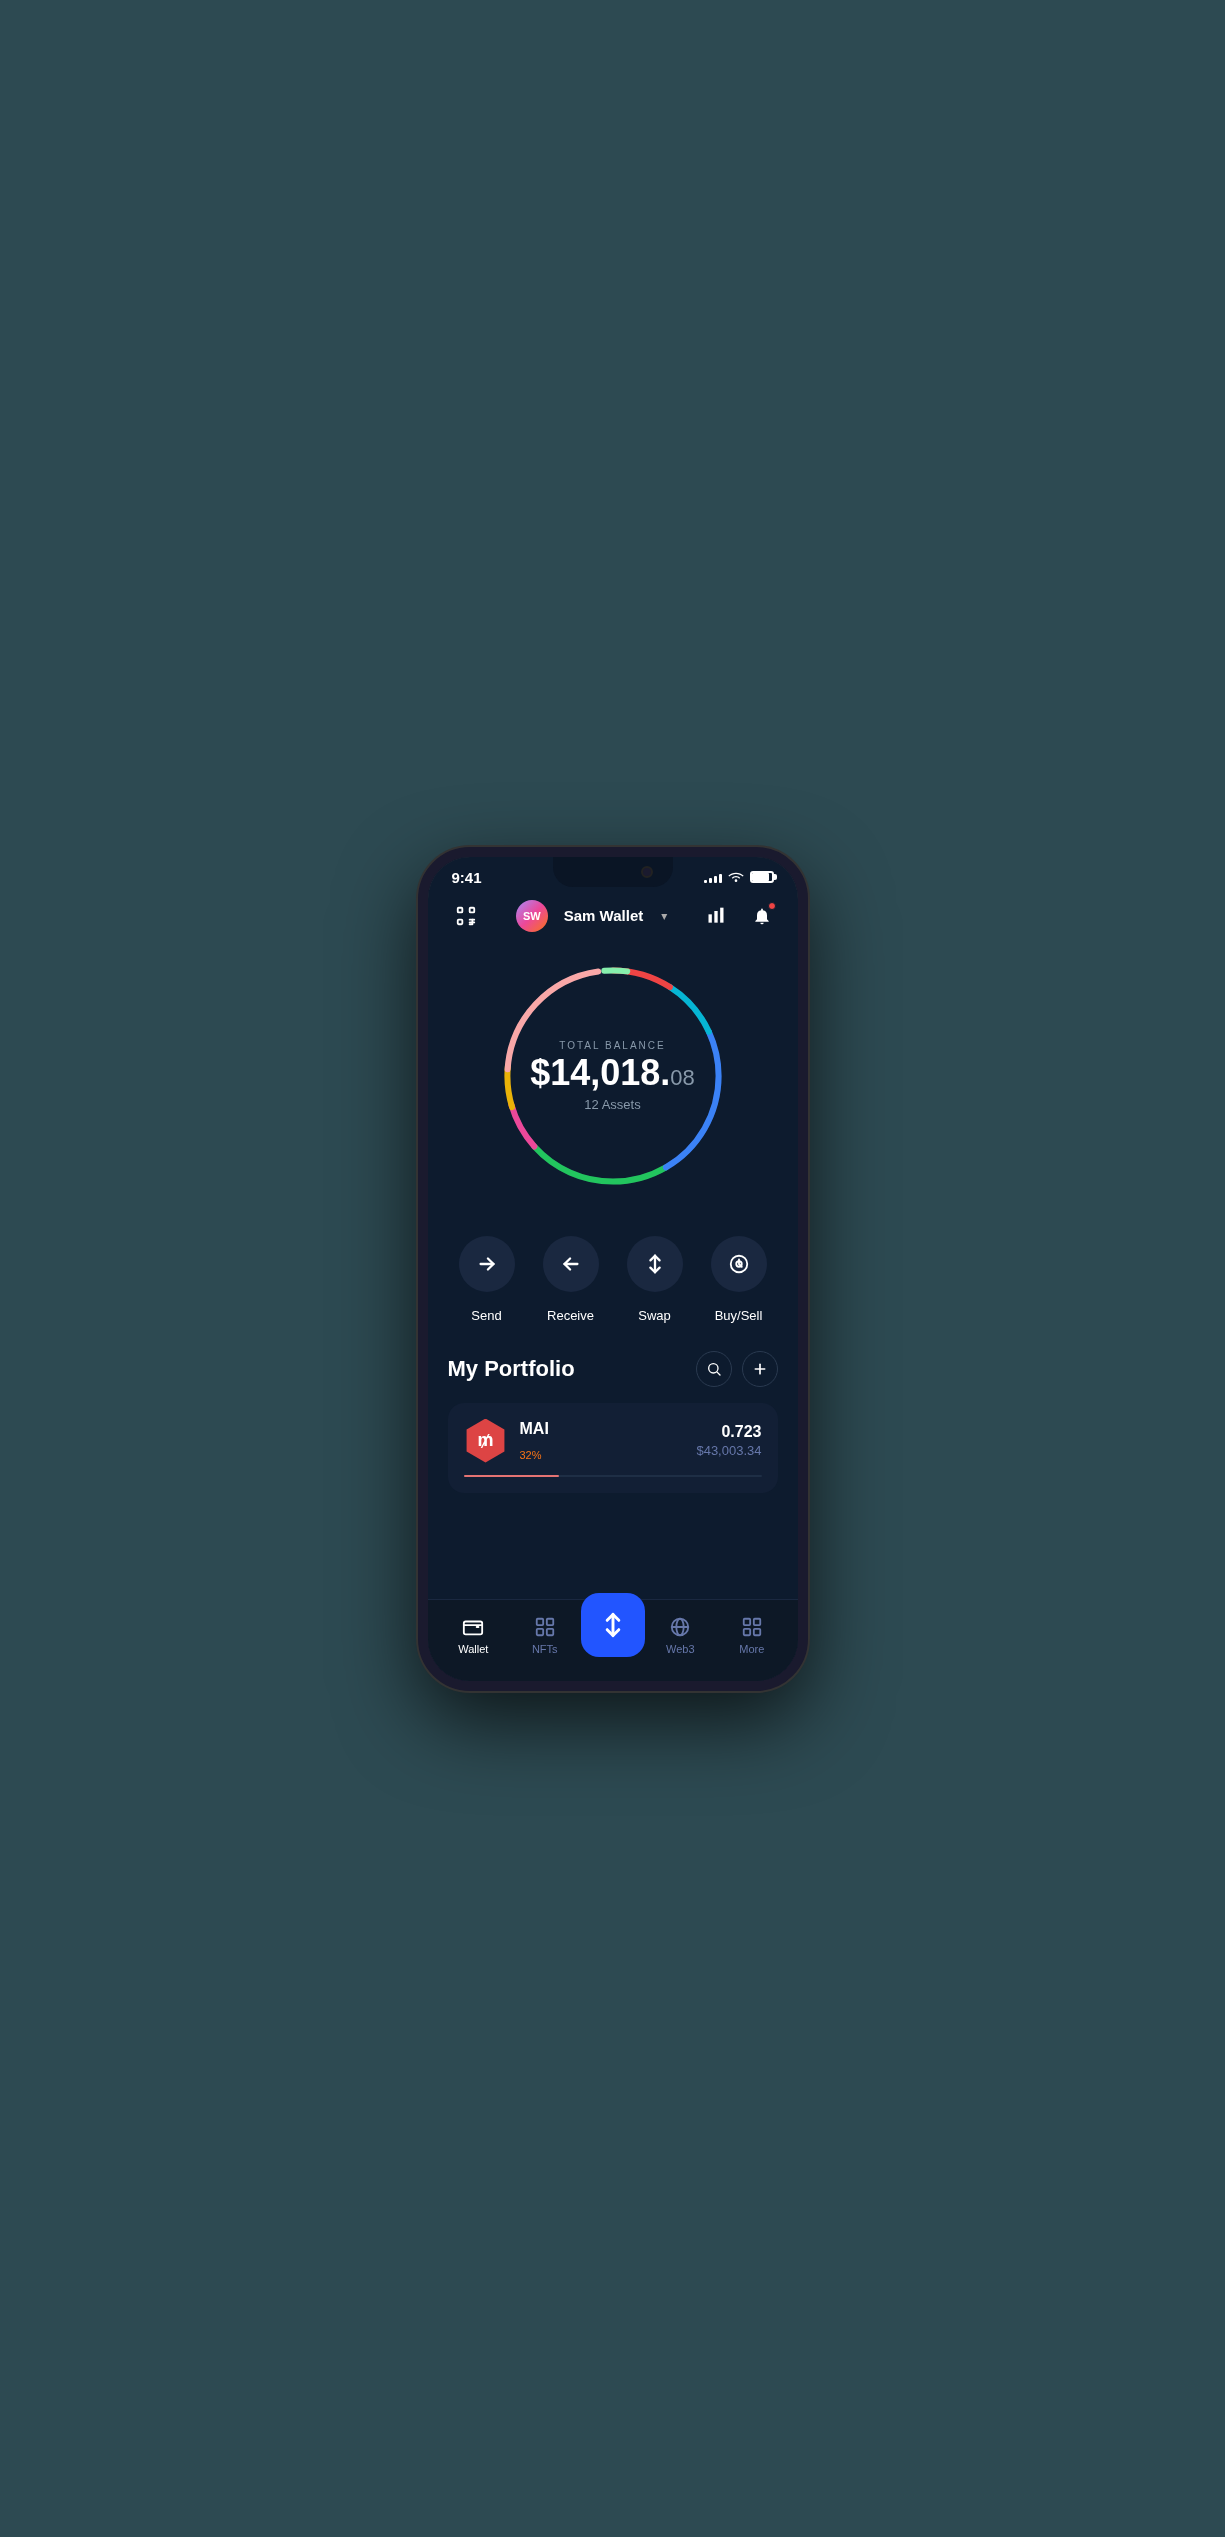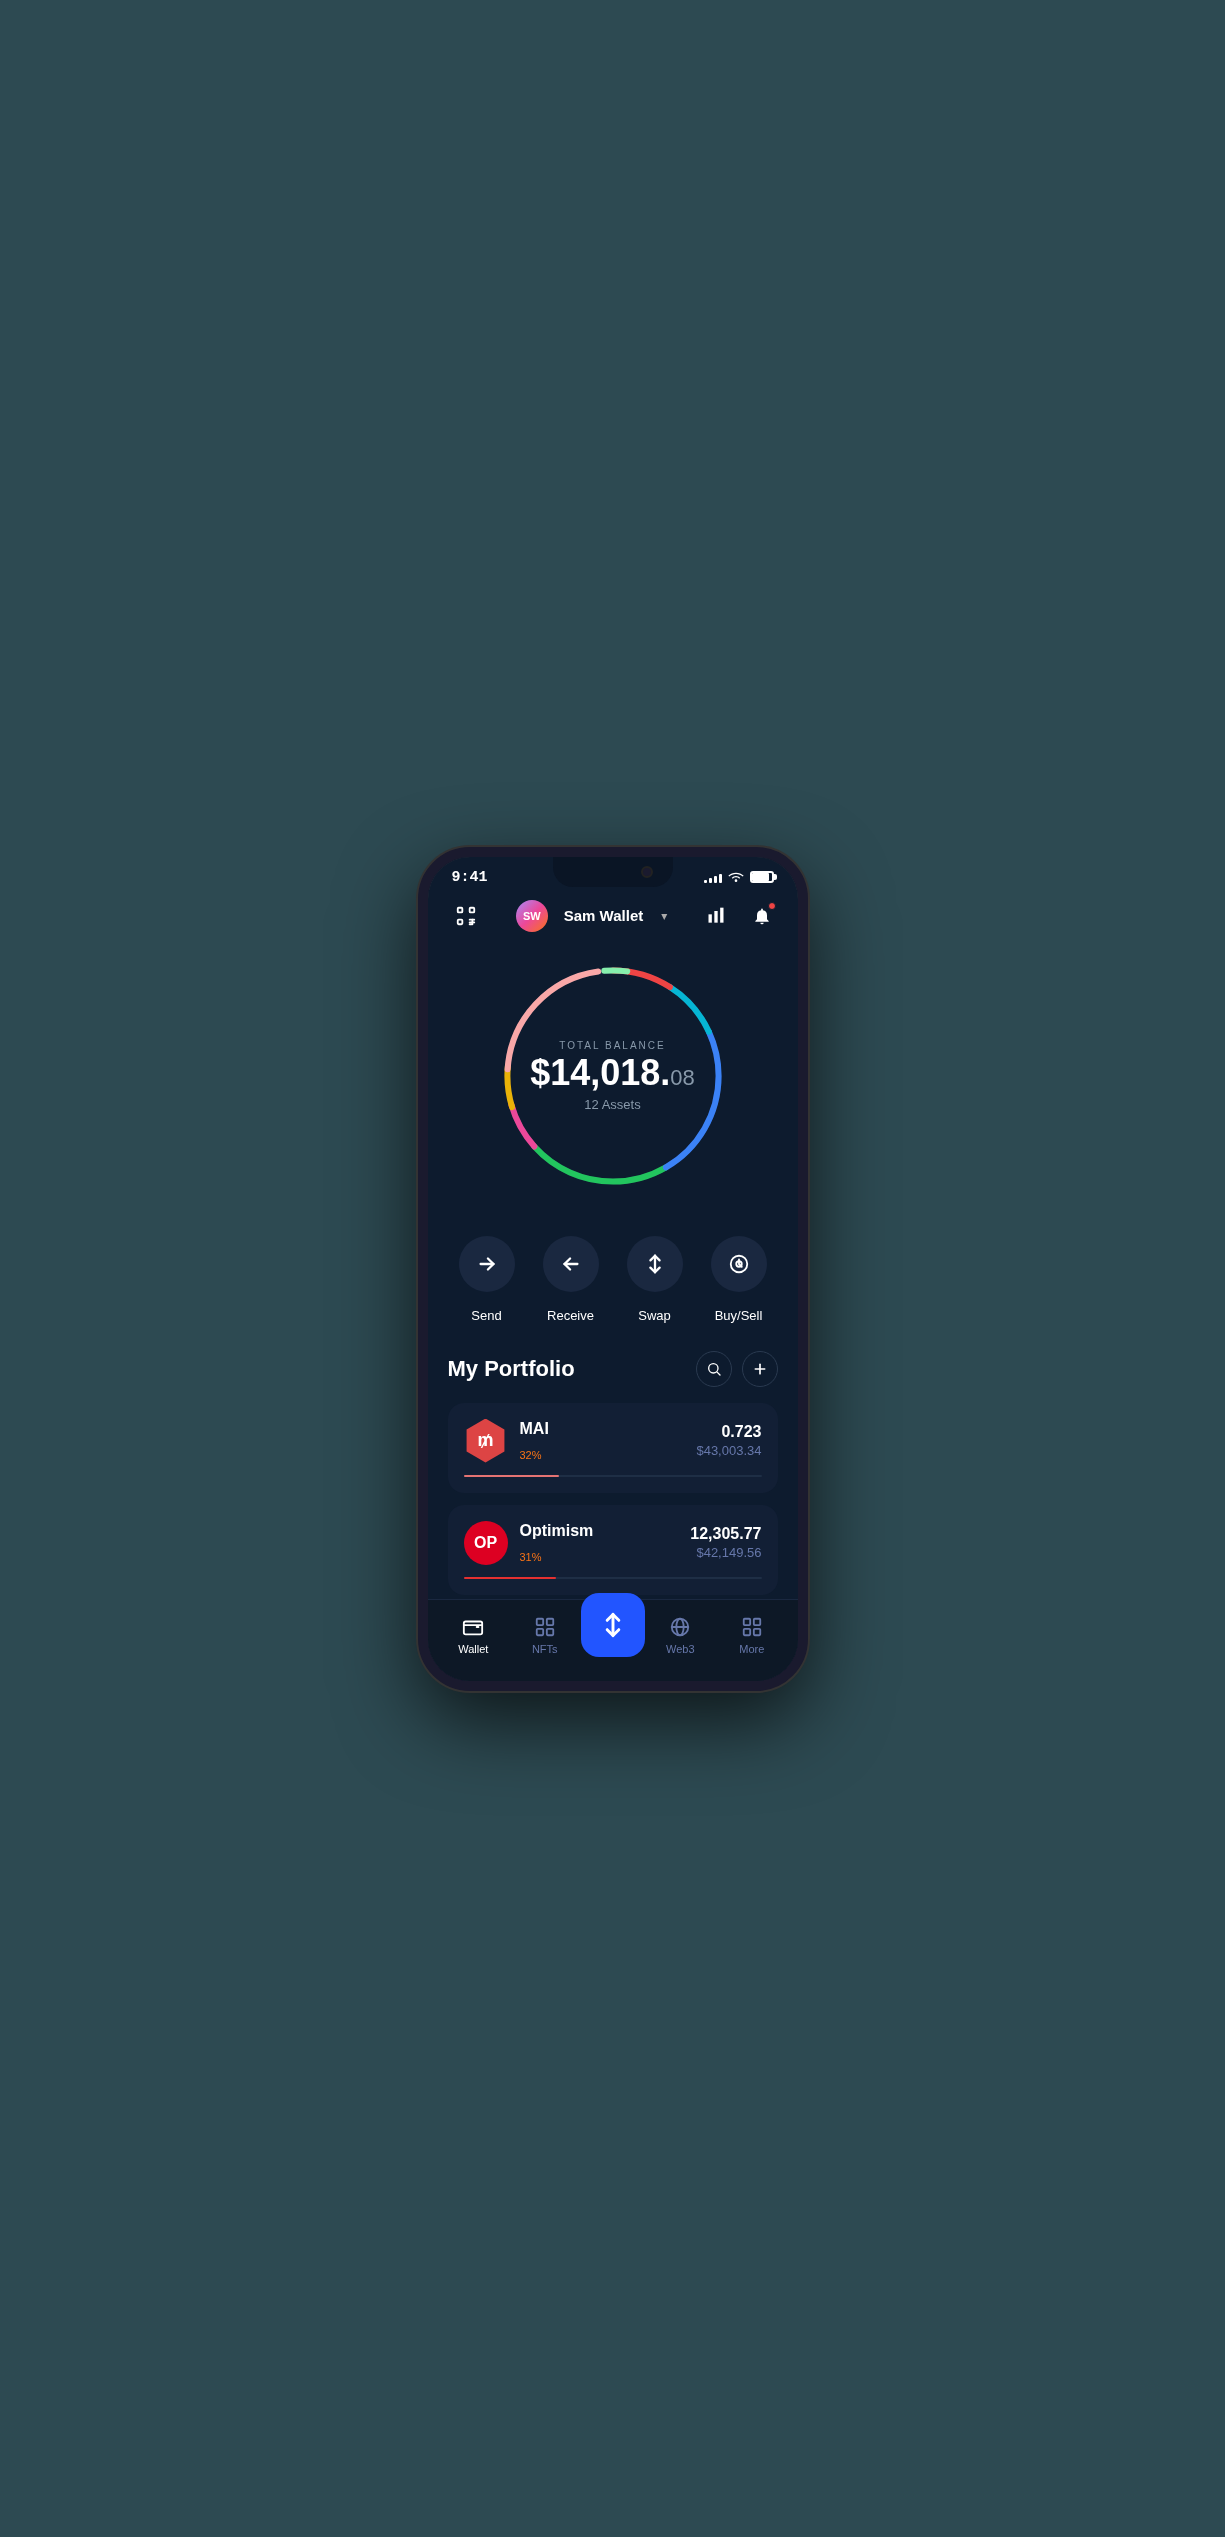--- a/index.html
+++ b/index.html
@@ -54,21 +54,20 @@
       justify-content: space-between;
       align-items: center;
       padding: 12px 24px 4px;
       position: relative;
       z-index: 10;
     }
     .status-time {
       font-size: 15px;
       font-weight: 700;
       color: #fff;
-      font-family: Liberation Mono, monospace;
     }
     .status-icons {
       display: flex;
       align-items: center;
       gap: 6px;
     }
     .signal-bars {
       display: flex;
       align-items: flex-end;
       gap: 2px;
@@ -577,38 +576,20 @@
           <div class="asset-right">
             <div class="asset-amount">0.723</div>
             <div class="asset-value">$43,003.34</div>
           </div>
         </div>
         <div class="asset-progress">
           <div class="asset-progress-fill" style="width:32%;background:#e57373"></div>
         </div>
       </div>
 
-      <div class="asset-card">
-        <div class="asset-row">
-          <div class="asset-left">
-            <div class="op-circle">OP</div>
-            <div>
-              <div class="asset-name">Optimism</div>
-              <div class="asset-pct">31%</div>
-            </div>
-          </div>
-          <div class="asset-right">
-            <div class="asset-amount">12,305.77</div>
-            <div class="asset-value">$42,149.56</div>
-          </div>
-        </div>
-        <div class="asset-progress">
-          <div class="asset-progress-fill" style="width:31%;background:#e53030"></div>
-        </div>
-      </div>
     </div>
 
     <div class="bottom-nav">
       <div class="nav-item">
         <div class="nav-icon">
           <svg width="22" height="22" viewBox="0 0 24 24" fill="none" stroke="white" stroke-width="2" stroke-linecap="round">
             <rect x="2" y="6" width="20" height="14" rx="2"></rect>
             <path d="M16 12h2"></path>
             <path d="M2 10h20"></path>
           </svg>

